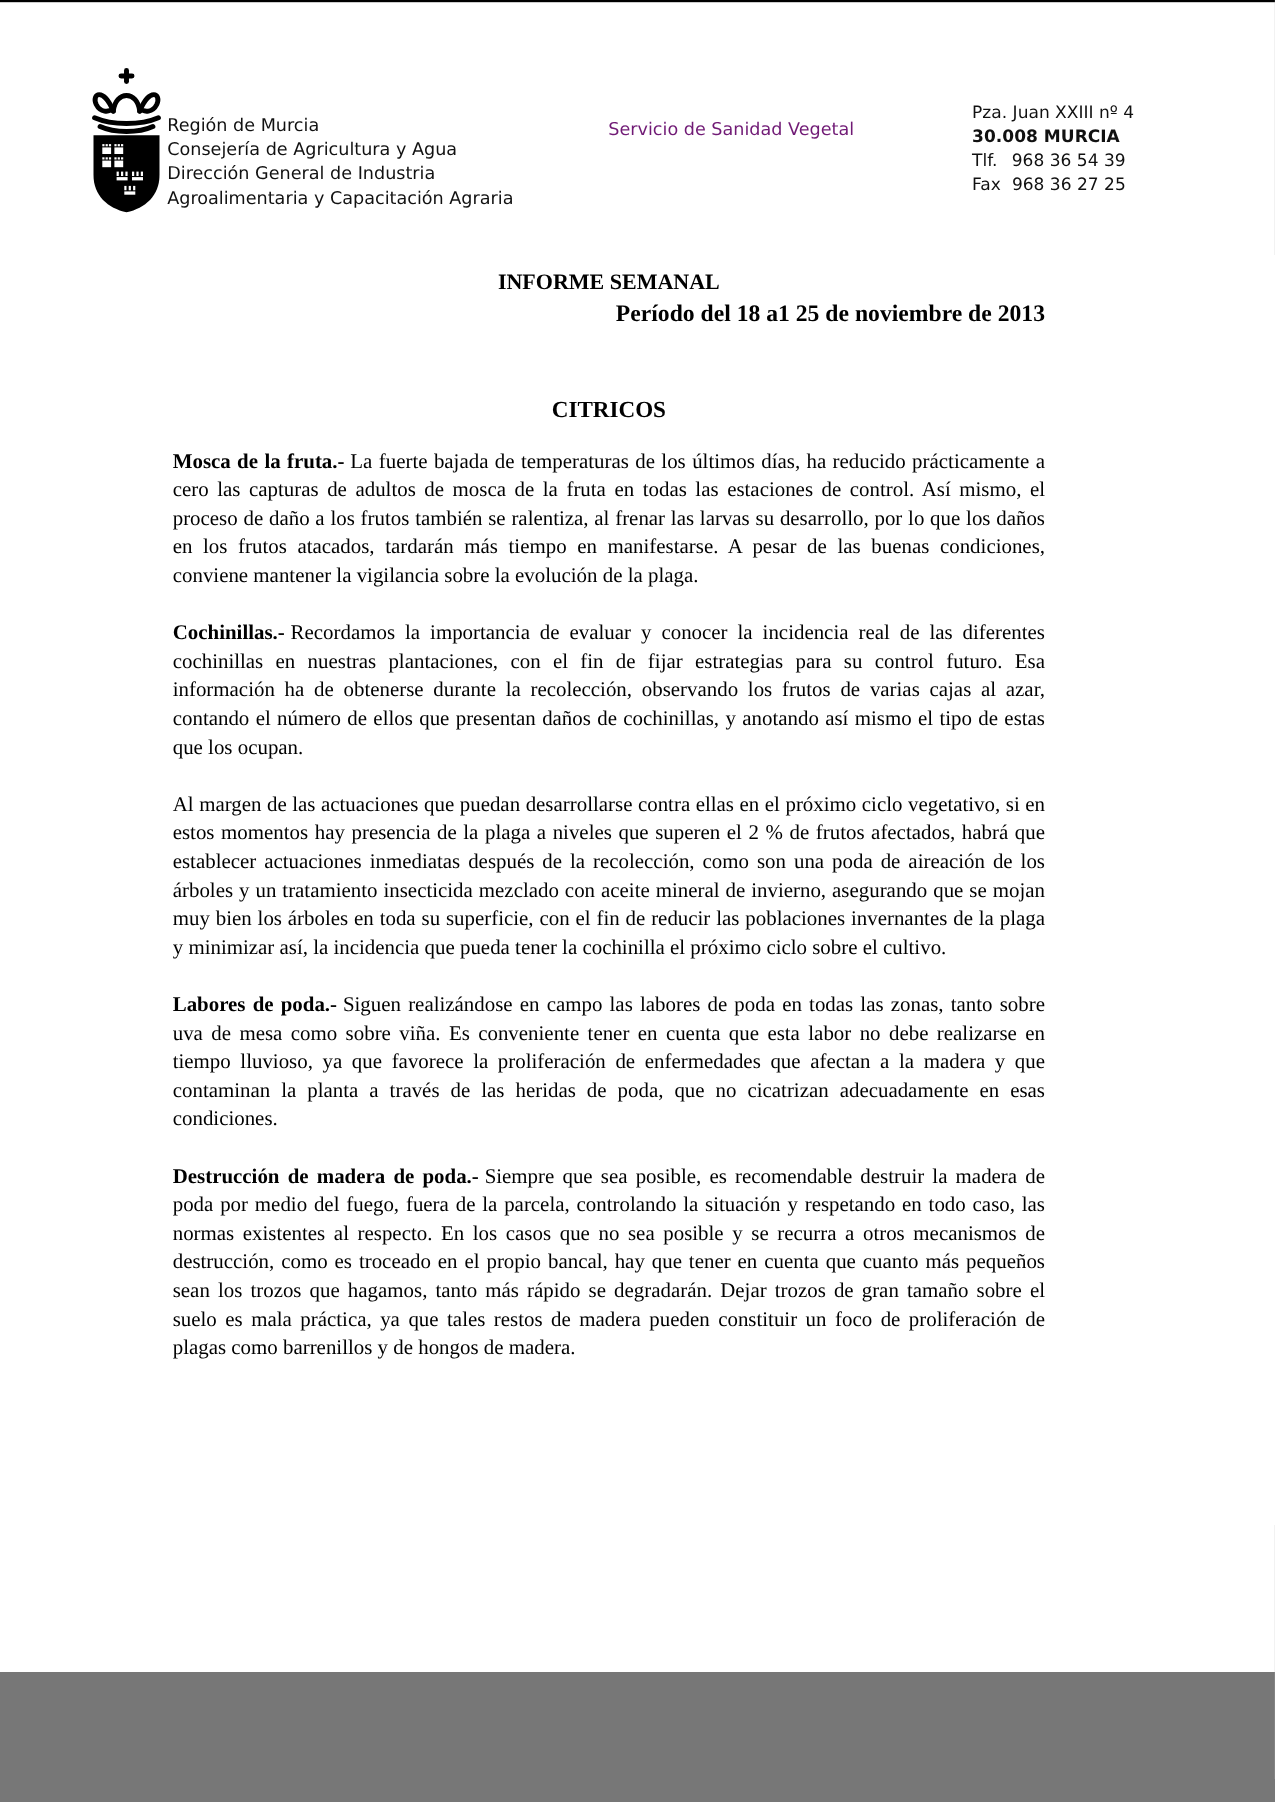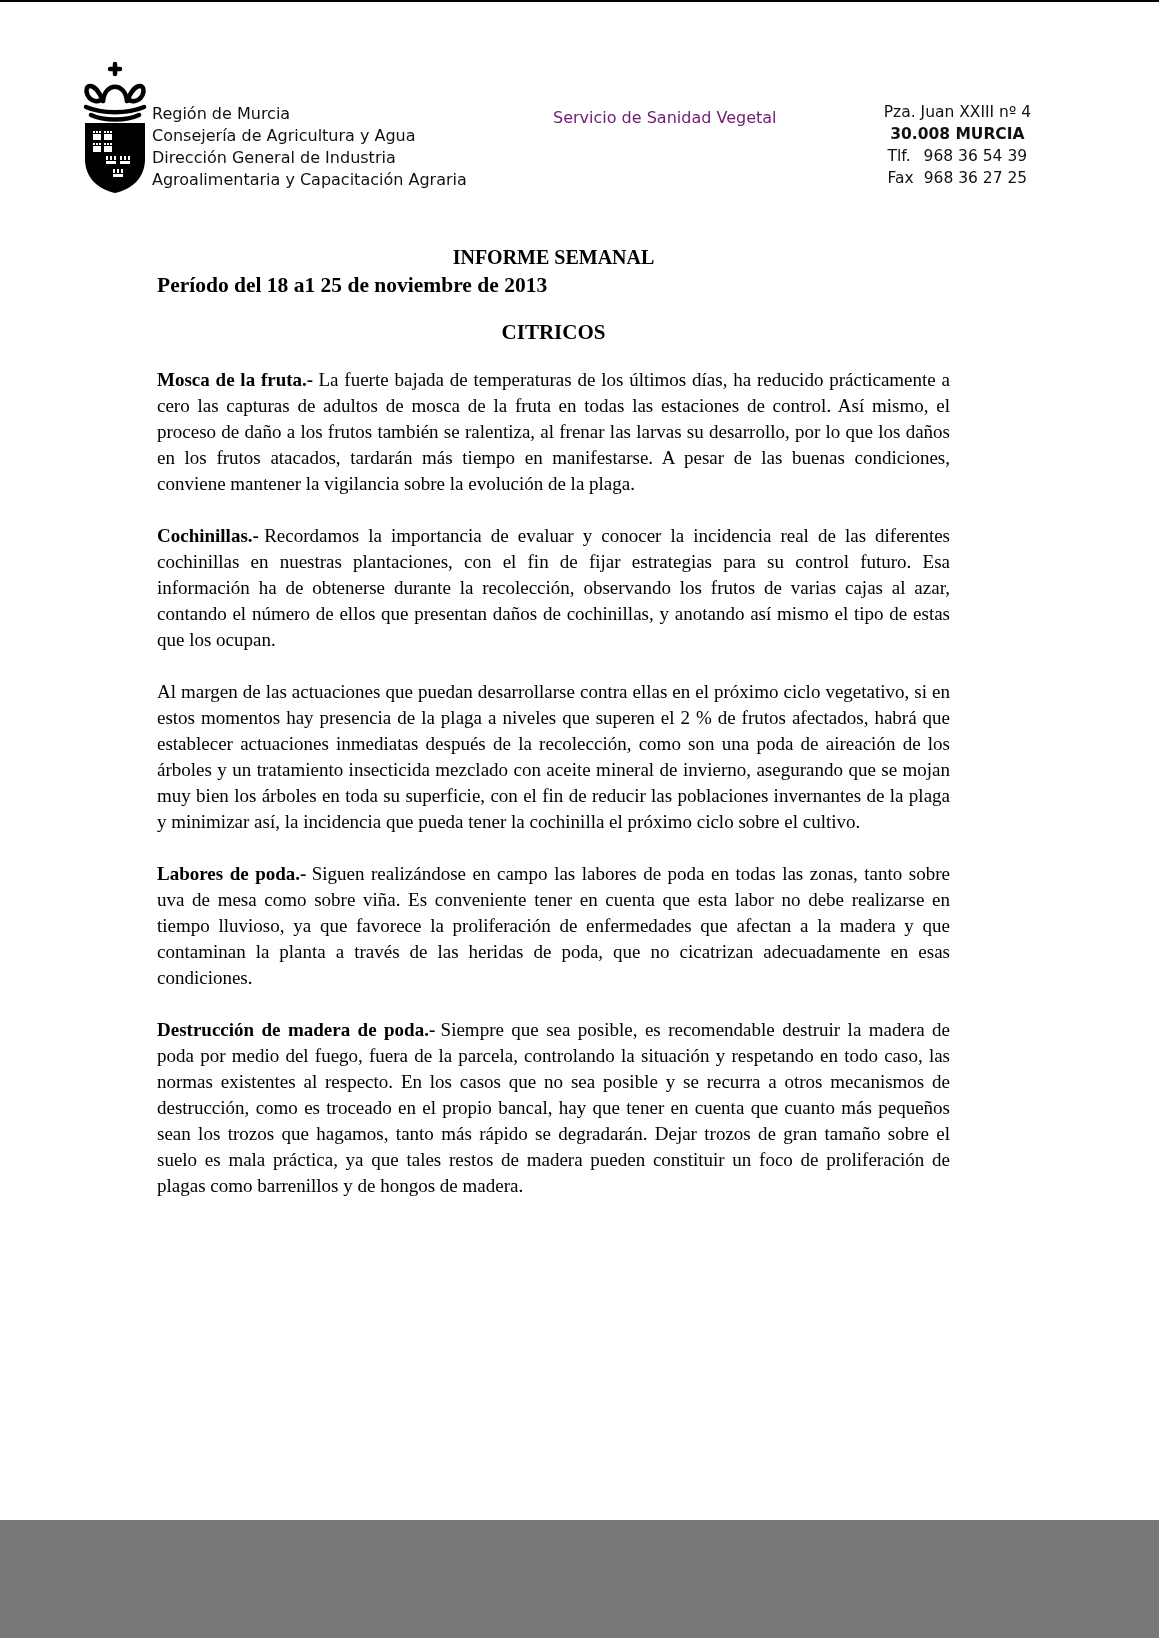--- a/index.html
+++ b/index.html
@@ -26,45 +26,45 @@
     font-family: "DejaVu Sans", sans-serif;
     font-size: 16px; line-height: 22px; color: #111;
   }
   .org .org-block2 { }
   .service {
     position: absolute; left: 553px; top: 108px;
     font-family: "DejaVu Sans", sans-serif;
     font-size: 16px; line-height: 20px; color: #701a75;
   }
   .address {
-    position: absolute; right: 128px; top: 101px;
-    text-align: center;
+    position: absolute; right: 128px; top: 91px;
+    text-align: left;
     font-family: "DejaVu Sans", sans-serif;
     font-size: 15.5px; line-height: 22px; color: #111;
   }
   .address .postal { font-weight: bold; }
   .address .num { margin-left: 13px; }
   .address .numfax { margin-left: 10px; }
   
   .content {
     position: absolute; left: 157px; top: 243px; width: 793px;
     font-family: "Liberation Serif", "DejaVu Serif", serif;
     font-size: 19px; line-height: 26px;
     text-align: justify;
   }
   .doc-title {
     text-align: center; font-weight: bold; font-size: 20px; line-height: 28px;
   }
   .doc-subtitle {
-    text-align: left; font-weight: bold; font-size: 21.5px; line-height: 28px;
+    text-align: right; font-weight: bold; font-size: 21.5px; line-height: 28px;
   }
   .section-heading {
     text-align: center; font-weight: bold; font-size: 21px; line-height: 26px;
   }
-  .heading-citricos { margin-top: 20px; margin-bottom: 22px; }
+  .heading-citricos { margin-top: 60px; margin-bottom: 22px; }
   .heading-vid { margin-top: 56px; margin-bottom: 30px; }
   .para { margin-bottom: 26px; }
   .para b.lead:not(:empty) { margin-right: 0.28em; }
 </style>
 </head>
 <body>
 
 <div class="page">
   <div class="rule-top"></div>
 

